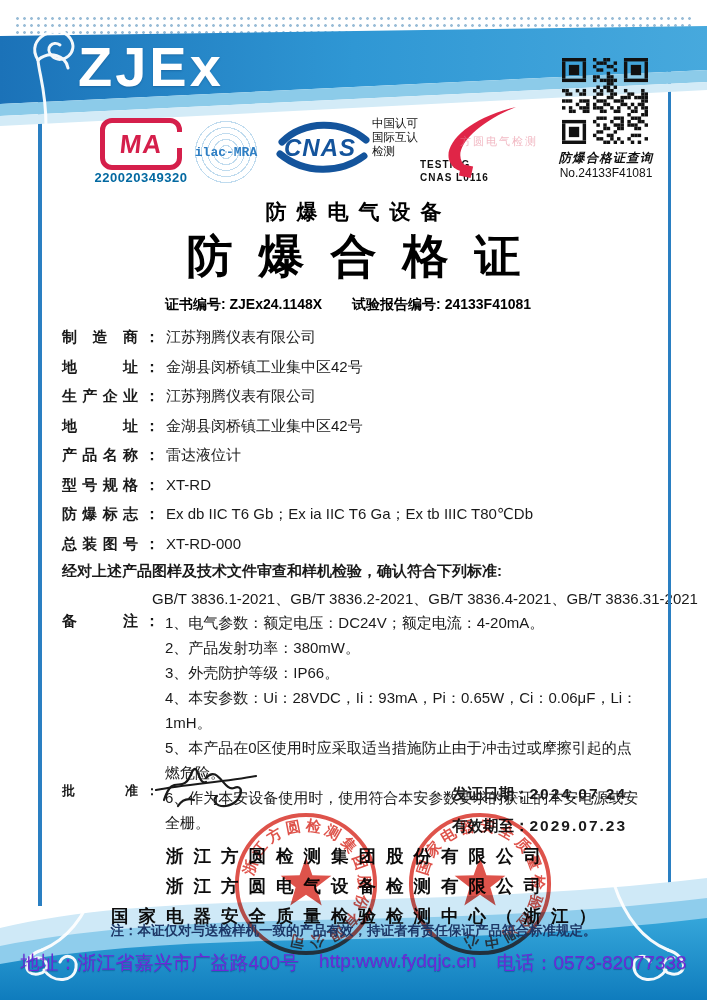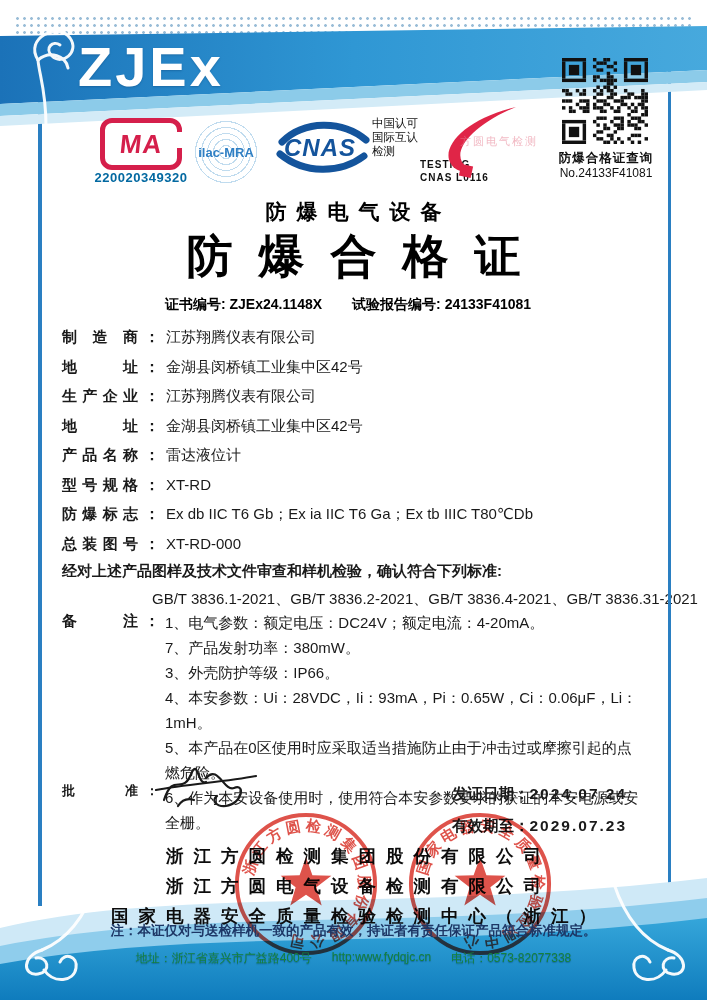--- a/index.html
+++ b/index.html
@@ -24,34 +24,34 @@
   .cma-box{position:relative;margin:0 auto;width:72px;height:42px;border:5px solid #d51f4b;border-radius:12px;
            display:flex;align-items:center;justify-content:center;}
   .cma-box::after{content:"";position:absolute;right:-7px;top:9px;width:9px;height:16px;background:#fff;}
   .cma-ma{font-size:26px;font-weight:bold;color:#d51f4b;transform:skewX(-6deg);letter-spacing:1px;}
   .cma-num{font-size:13px;font-weight:bold;color:#0369a1;letter-spacing:.5px;}
 
   
   .ilac{top:120px;left:194px;width:64px;height:64px;border-radius:50%;
         background:repeating-radial-gradient(circle at 50% 50%,rgba(140,190,225,.55) 0 1px,rgba(255,255,255,0) 1px 6px);
         display:flex;align-items:center;justify-content:center;z-index:3;}
-  .ilac span{font-size:13px;font-weight:bold;color:#2f7fc4;}
+  .ilac span{font-size:13px;font-weight:bold;color:#2f7fc4;font-family:Liberation Mono, monospace;}
 
   
   .cnas{top:118px;left:276px;z-index:3;}
   .cnas-word{position:absolute;top:16px;left:8px;font-size:24px;font-weight:bold;font-style:italic;color:#14549c;letter-spacing:1px;}
   .cnas-text{top:116px;left:372px;font-size:11.5px;line-height:14px;color:#111;z-index:3;}
   .cnas-text .en{font-size:10px;font-weight:bold;letter-spacing:1px;line-height:13px;margin-left:48px;}
 
   
   .swoosh{top:103px;left:424px;z-index:3;}
 
   
   .qr{top:58px;left:562px;z-index:3;}
-  .qr-caption{top:150px;left:548px;width:116px;text-align:center;font-size:12.5px;font-weight:bold;letter-spacing:1px;color:#111;z-index:3;}
+  .qr-caption{top:150px;left:548px;width:116px;text-align:center;font-size:12.5px;font-weight:bold;letter-spacing:1px;color:#111;z-index:3;font-style:italic;}
   .qr-number{top:166px;left:548px;width:116px;text-align:center;font-size:12px;color:#111;z-index:3;}
 
   
   .subtitle{top:198px;left:0;right:0;text-align:center;font-size:21px;font-weight:bold;letter-spacing:10px;padding-left:10px;color:#000;}
   .title{top:226px;left:0;right:0;text-align:center;font-size:46px;font-weight:bold;letter-spacing:26px;padding-left:26px;color:#000;}
   .certline{top:296px;left:0;right:11px;display:flex;justify-content:center;gap:30px;font-size:14px;font-weight:bold;color:#000;}
   .certline span{white-space:nowrap;}
 
   
   .fields{top:326px;left:62px;display:flex;flex-direction:column;gap:7px;font-size:15px;line-height:22.5px;}
@@ -76,22 +76,22 @@
   .stamp{width:148px;height:148px;opacity:.85;mix-blend-mode:multiply;z-index:5;}
   .stamp-left{top:810px;left:232px;}
   .stamp-right{top:810px;left:406px;}
 
   .companies{top:841px;left:0;right:0;text-align:center;z-index:3;}
   .companies div{font-size:17.5px;font-weight:bold;letter-spacing:10px;padding-left:10px;line-height:30px;color:#0c0c0c;}
 
   .note{top:922px;left:0;right:0;text-align:center;font-size:13.5px;font-weight:600;color:#1d3766;z-index:6;}
 
   .waves{top:868px;left:0;z-index:2;}
-  .footerline{top:950px;left:0;right:0;display:flex;justify-content:center;gap:20px;font-size:12px;
-              color:#15803d;text-shadow:0 1px 1px rgba(6,70,120,.5);z-index:6;}
+  .footerline{top:950px;left:0;right:0;display:flex;justify-content:center;gap:20px;font-size:19px;
+              color:#6d28d9;text-shadow:0 1px 1px rgba(6,70,120,.5);z-index:6;}
   .flourish{z-index:4;}
   .flourish-tl{top:18px;left:8px;z-index:4;}
   .flourish-bl{top:878px;left:12px;}
   .flourish-br{top:878px;left:598px;transform:scaleX(-1);}
 </style>
 </head>
 <body>
 
 <div class="page">
 
@@ -394,21 +394,21 @@
 
   <div class="abs statement">经对上述产品图样及技术文件审查和样机检验，确认符合下列标准:</div>
   <div class="abs standards">GB/T 3836.1-2021、GB/T 3836.2-2021、GB/T 3836.4-2021、GB/T 3836.31-2021</div>
 
   <div class="abs remarks-label">
     <span class="flabel">备注</span>
     <span class="fcolon">：</span>
   </div>
   <div class="abs remarks">
     <div>1、电气参数：额定电压：DC24V；额定电流：4-20mA。</div>
-    <div>7、产品发射功率：380mW。</div>
+    <div>2、产品发射功率：380mW。</div>
     <div>3、外壳防护等级：IP66。</div>
     <div>4、本安参数：Ui：28VDC，Ii：93mA，Pi：0.65W，Ci：0.06μF，Li：1mH。</div>
     <div>5、本产品在0区使用时应采取适当措施防止由于冲击过或摩擦引起的点燃危险。</div>
     <div>6、作为本安设备使用时，使用符合本安参数要求的获证的本安电源或安全栅。</div>
   </div>
 
   <div class="abs approval">
     <span class="flabel">批准</span>
     <span class="fcolon">：</span>
   </div>

